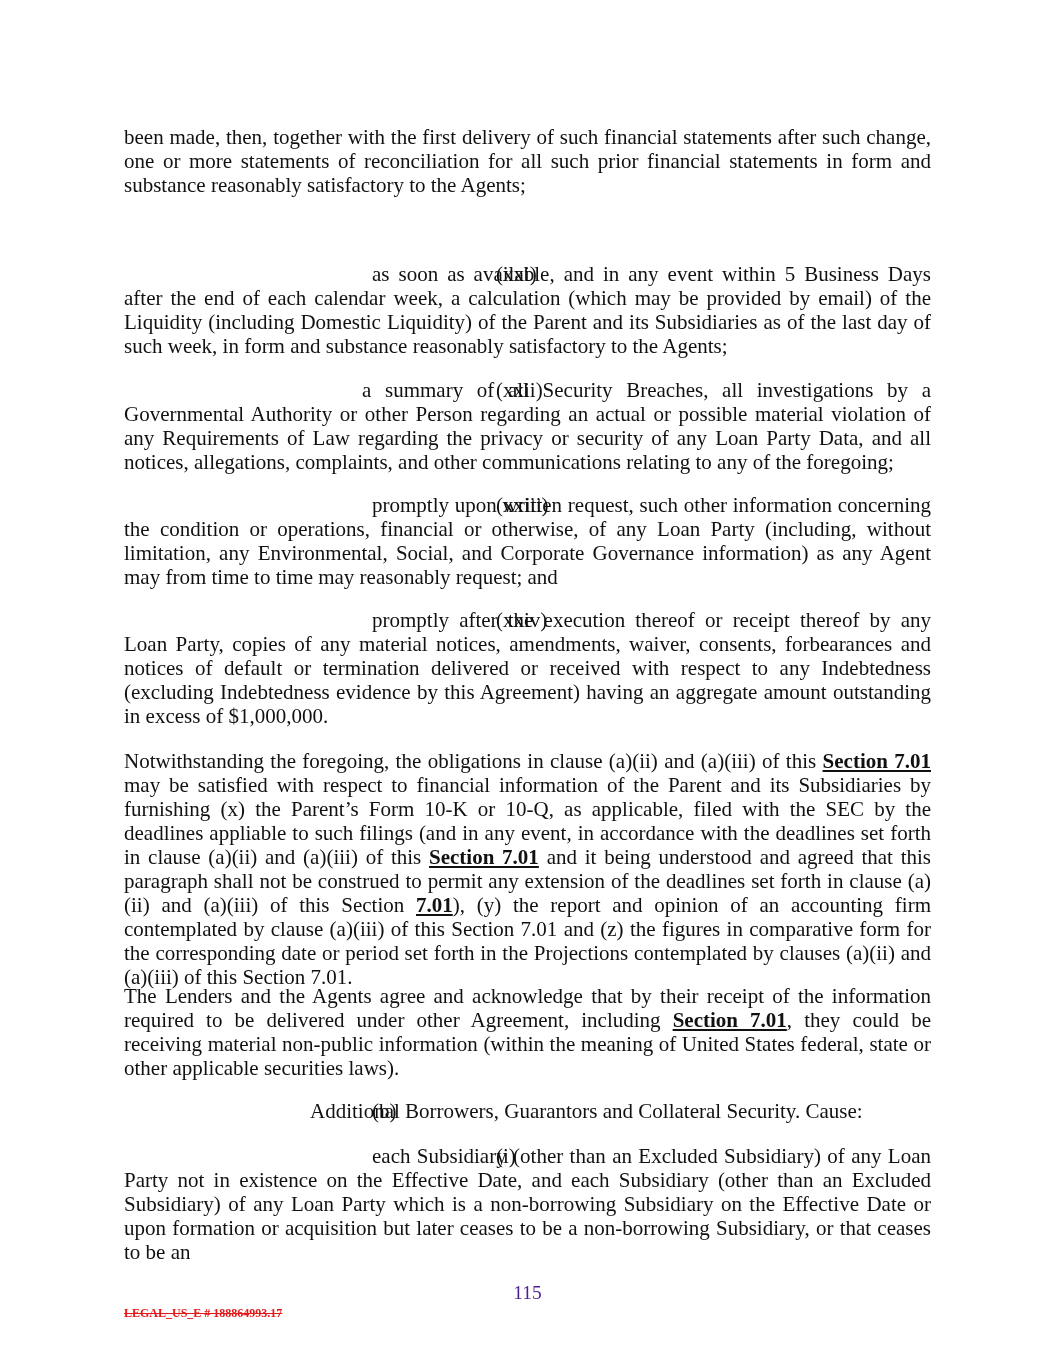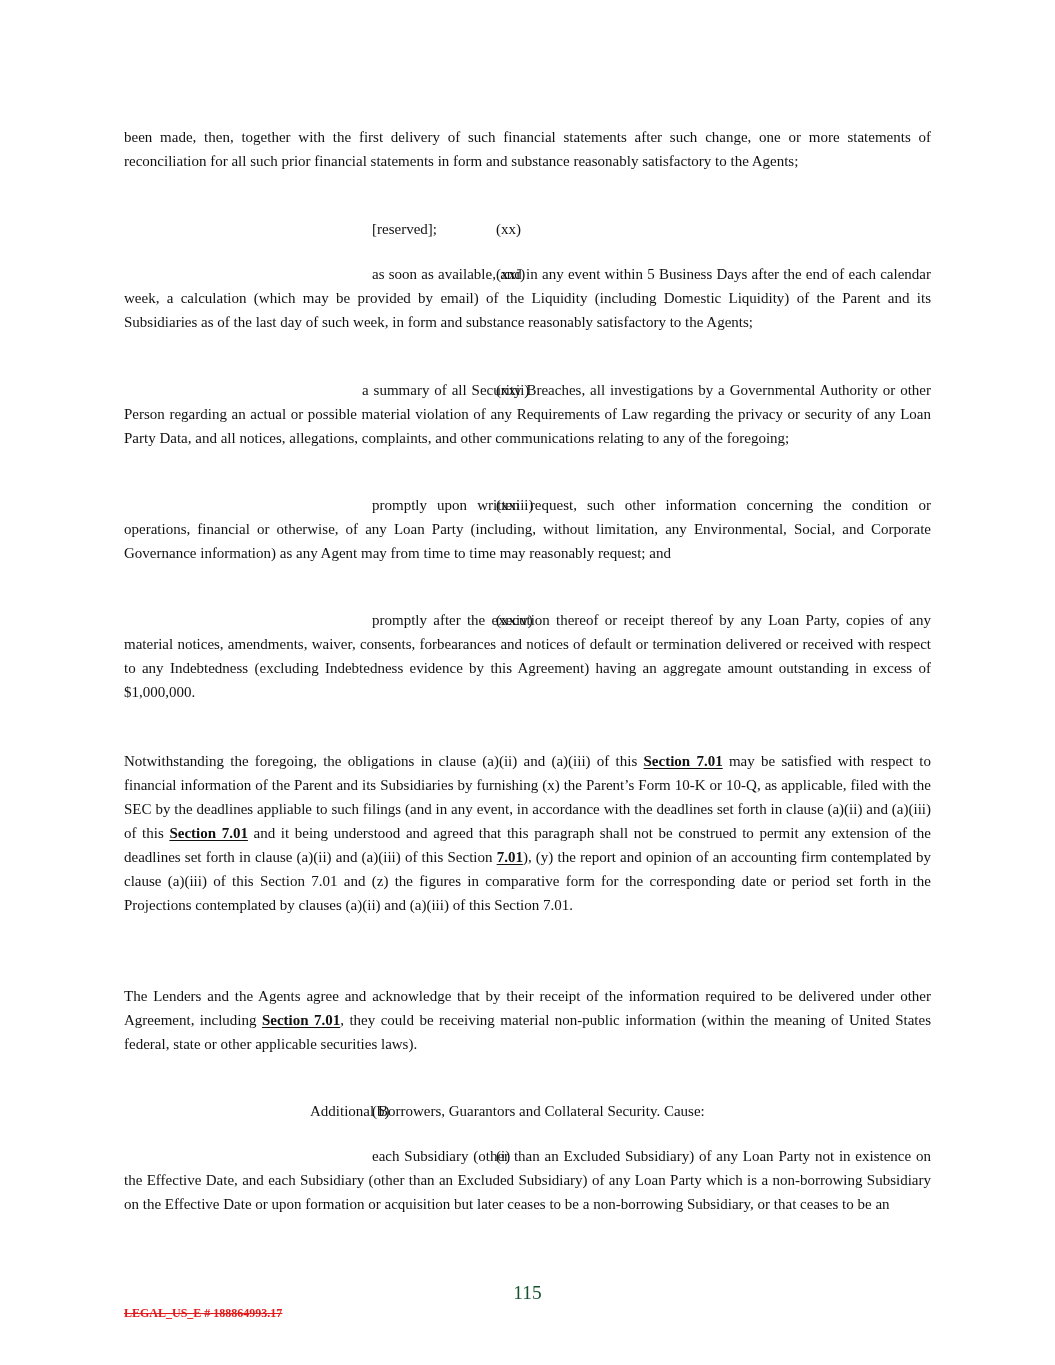--- a/index.html
+++ b/index.html
@@ -2,44 +2,43 @@
 <html><head>
 <meta charset="utf-8">
 <style>
   html, body { margin: 0; padding: 0; background: #ffffff; }
   body { width: 1055px; height: 1365px; position: relative; overflow: hidden; }
   .page {
     position: absolute; left: 0; top: 0; width: 1055px; height: 1365px; background: #fff;
   }
   .text {
     position: absolute; left: 124px; width: 807px;
-    font-family: "Liberation Serif", serif; font-size: 15px; line-height: 24px;
+    font-family: "Liberation Serif", serif; font-size: 21px; line-height: 24px;
     color: #111; text-align: justify; text-align-last: left;
   }
   .p { margin: 0; }
   .num { display: inline-block; }
   .u { text-decoration: underline; text-underline-offset: 2px; font-weight: bold; }
   .page-number {
     position: absolute; left: 0; width: 1055px; top: 1282px; text-align: center;
-    font-family: "Liberation Serif", serif; font-size: 19.4px; color: #14532d;
+    font-family: "Liberation Serif", serif; font-size: 19.4px; color: #4c1d95;
   }
   .footer-id {
     position: absolute; left: 124px; top: 1306px;
     font-family: "Liberation Serif", serif; font-size: 12px; font-weight: bold;
     color: #e21a1a; text-decoration: line-through; text-align: center;
   }
 </style>
 </head>
 <body>
 
 <div class="page">
 
   <p class="text p" style="top:125px;">been made, then, together with the first delivery of such financial statements after such change, one or more statements of reconciliation for all such prior financial statements in form and substance reasonably satisfactory to the Agents;</p>
 
-  <p class="text p" style="top:217px; text-indent:186px;"><span class="num" style="width:62px;">(xx)</span><span>[reserved];</span></p>
 
   <p class="text p" style="top:262px; text-indent:186px;"><span class="num" style="width:62px;">(xxi)</span><span>as soon as available, and in any event within 5 Business Days after the end of each calendar week, a calculation (which may be provided by email) of the Liquidity (including Domestic Liquidity) of the Parent and its Subsidiaries as of the last day of such week, in form and substance reasonably satisfactory to the Agents;</span></p>
 
   <p class="text p" style="top:378px; text-indent:186px;"><span class="num" style="width:52px;">(xxii)</span><span>a summary of all Security Breaches, all investigations by a Governmental Authority or other Person regarding an actual or possible material violation of any Requirements of Law regarding the privacy or security of any Loan Party Data, and all notices, allegations, complaints, and other communications relating to any of the foregoing;</span></p>
 
   <p class="text p" style="top:493px; text-indent:186px;"><span class="num" style="width:62px;">(xxiii)</span><span>promptly upon written request, such other information concerning the condition or operations, financial or otherwise, of any Loan Party (including, without limitation, any Environmental, Social, and Corporate Governance information) as any Agent may from time to time may reasonably request; and</span></p>
 
   <p class="text p" style="top:608px; text-indent:186px;"><span class="num" style="width:62px;">(xxiv)</span><span>promptly after the execution thereof or receipt thereof by any Loan Party, copies of any material notices, amendments, waiver, consents, forbearances and notices of default or termination delivered or received with respect to any Indebtedness (excluding Indebtedness evidence by this Agreement) having an aggregate amount outstanding in excess of $1,000,000.</span></p>
 
   <p class="text p" style="top:749px;"><span>Notwithstanding the foregoing, the obligations in clause (a)(ii) and (a)(iii) of this </span><span class="u">Section 7.01</span><span> may be satisfied with respect to financial information of the Parent and its Subsidiaries by furnishing (x) the Parent’s Form 10-K or 10-Q, as applicable, filed with the SEC by the deadlines appliable to such filings (and in any event, in accordance with the deadlines set forth in clause (a)(ii) and (a)(iii) of this </span><span class="u">Section 7.01</span><span> and it being understood and agreed that this paragraph shall not be construed to permit any extension of the deadlines set forth in clause (a)(ii) and (a)(iii) of this Section </span><span class="u">7.01</span><span>), (y) the report and opinion of an accounting firm contemplated by clause (a)(iii) of this Section 7.01 and (z) the figures in comparative form for the corresponding date or period set forth in the Projections contemplated by clauses (a)(ii) and (a)(iii) of this Section 7.01.</span></p>

